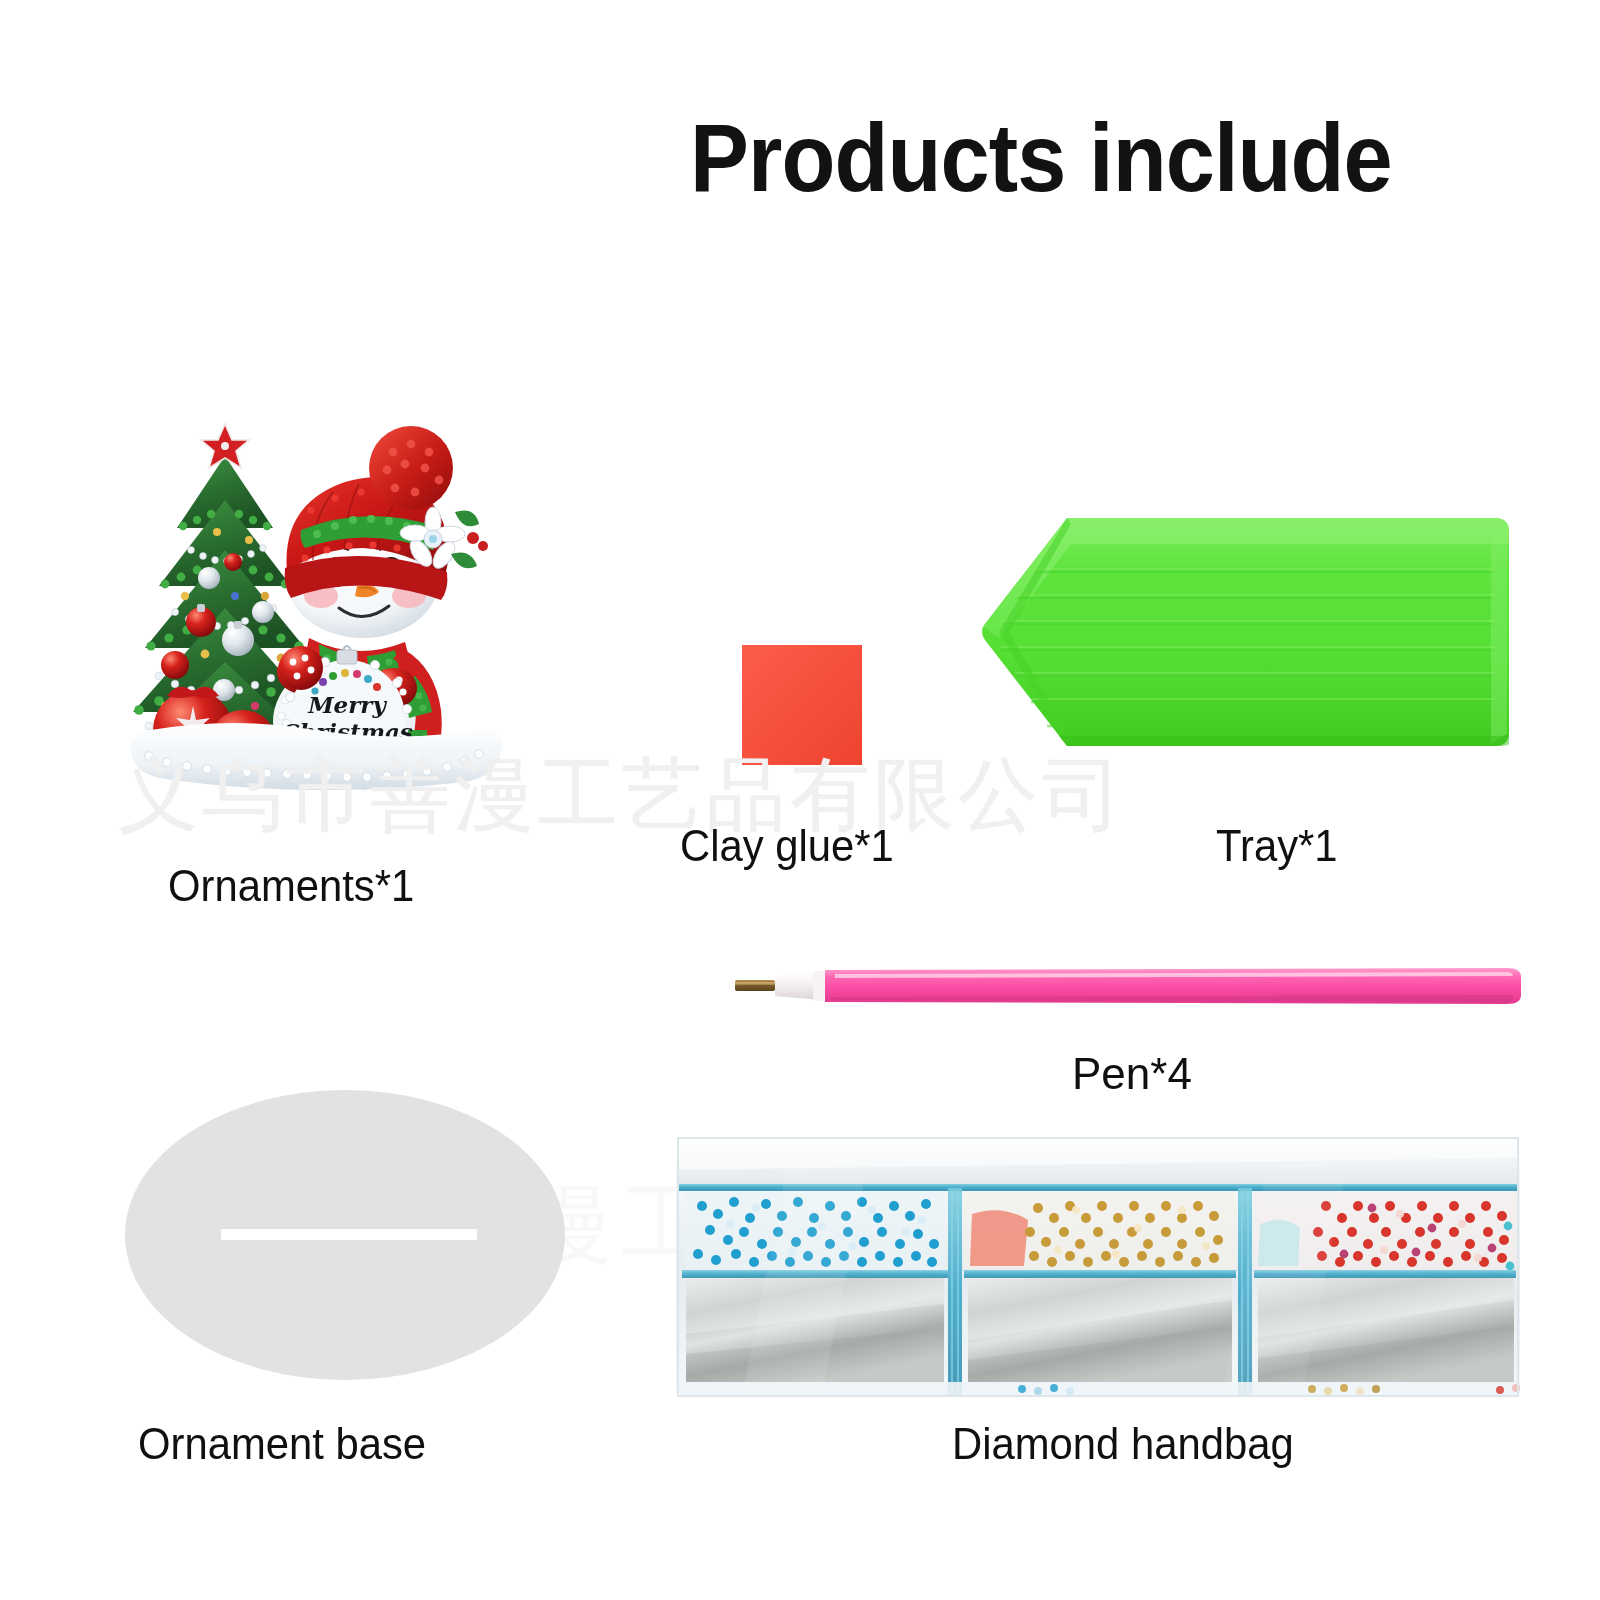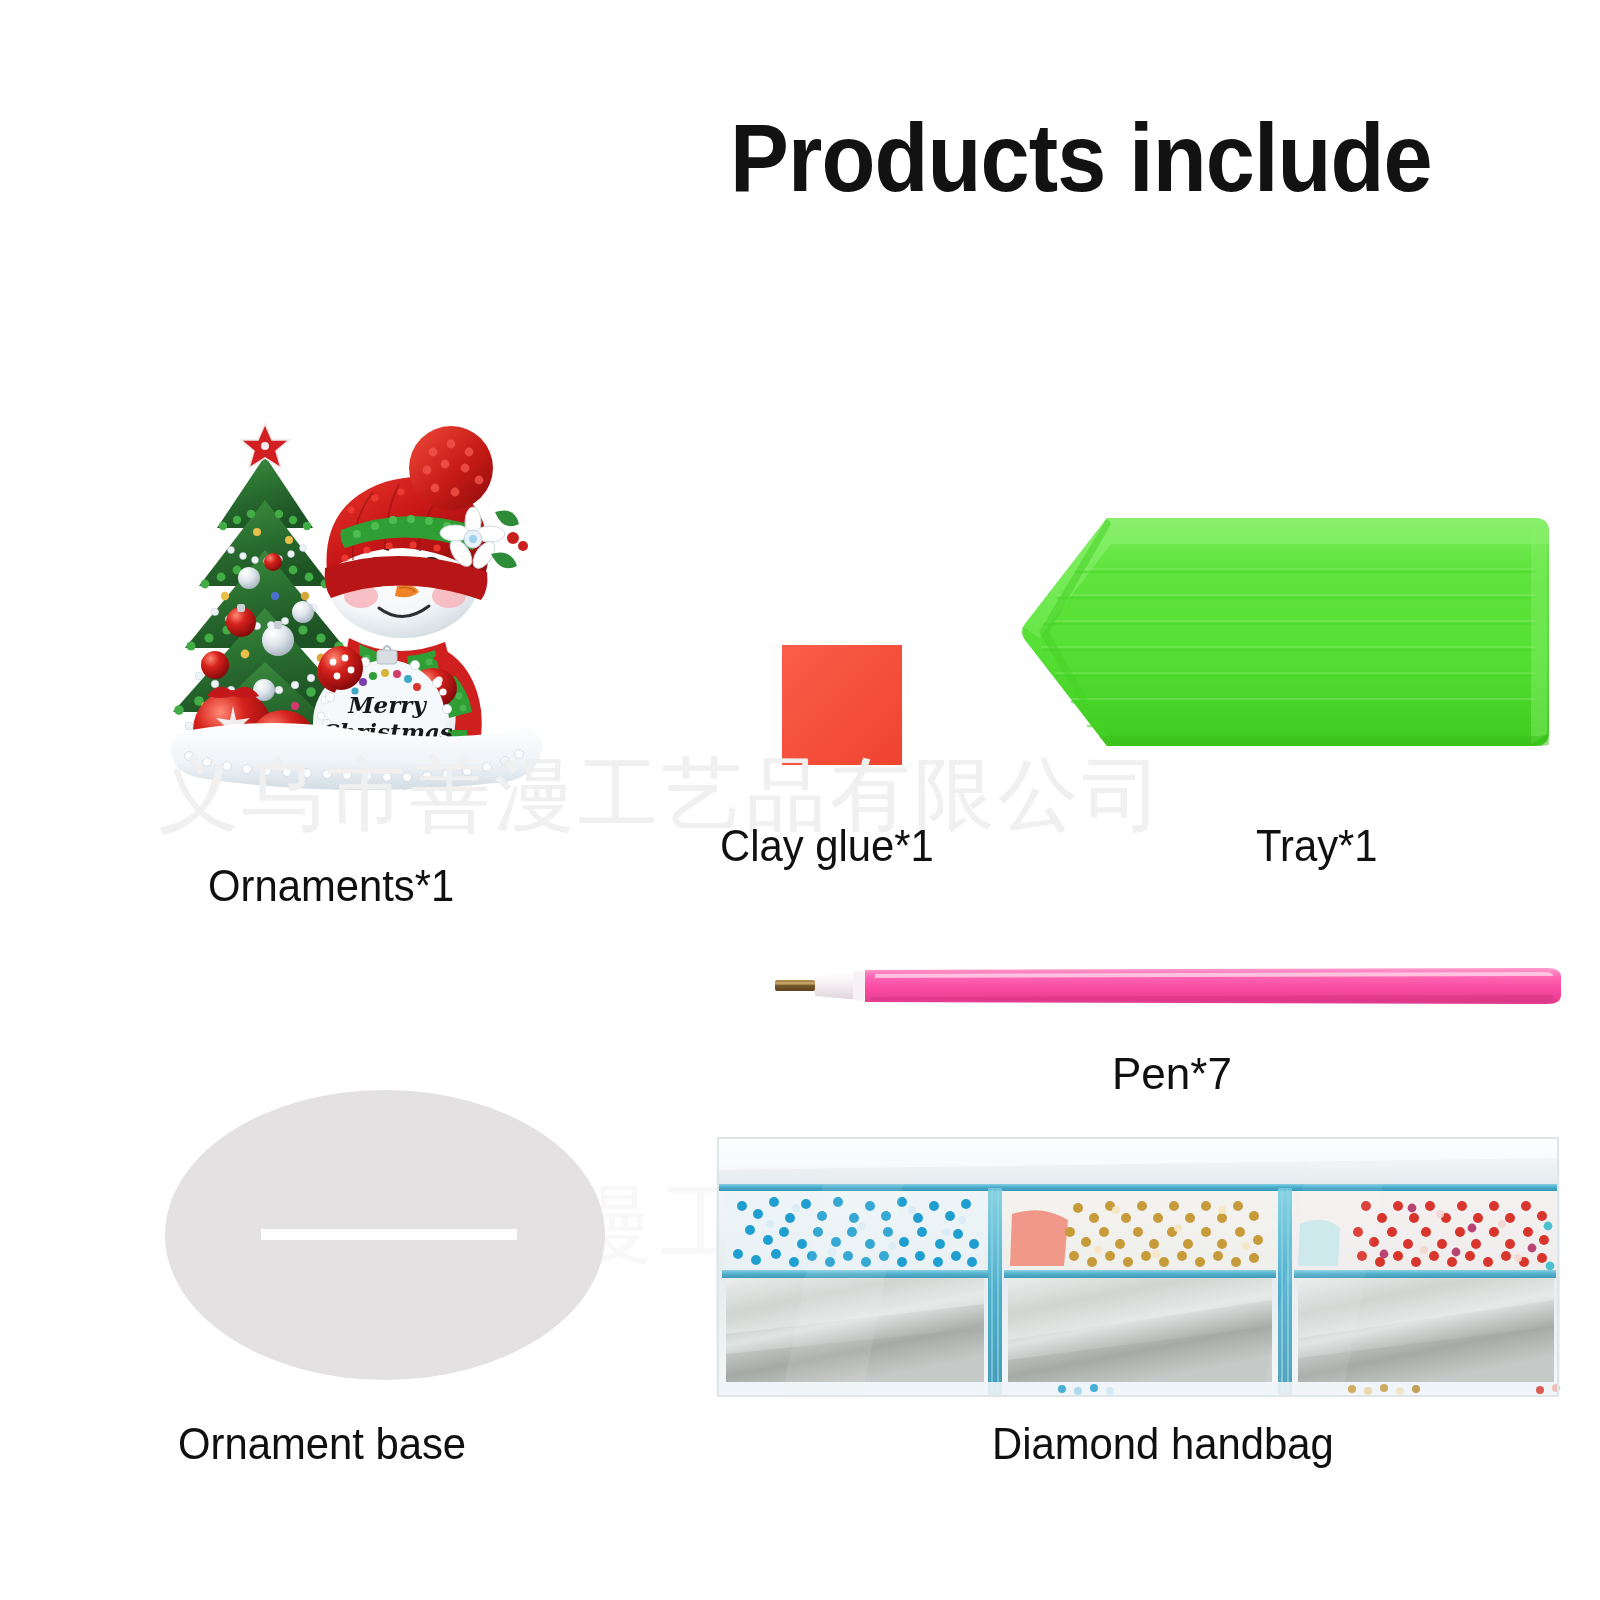--- a/index.html
+++ b/index.html
@@ -3,21 +3,21 @@
 <meta charset="utf-8">
 <style>
   * { margin:0; padding:0; box-sizing:border-box; }
   html, body { width:1600px; height:1600px; }
   body {
     background:#ffffff;
     font-family:"Liberation Sans", sans-serif;
     position:relative;
     overflow:hidden;
   }
-  .stage { position:absolute; inset:0;margin-left:40px; }
+  .stage { position:absolute; inset:0; }
 
   
   .title {
     position:absolute;
     left:690px; top:108px;
     width:870px; height:100px;
     font-family:"Liberation Sans Narrow","Liberation Sans",sans-serif;
     font-weight:bold;
     font-size:96px;
     line-height:100px;
@@ -592,21 +592,21 @@
       <path d="M 40 13 L 86 9 L 86 37 L 40 33 Z" fill="url(#gPenFerrule)"></path>
       <rect x="78" y="8" width="12" height="30" rx="4" fill="#f7f2f5"></rect>
 
       <path d="M 90 7 L 772 5 Q 786 5 786 14 L 786 32 Q 786 41 772 41 L 90 39 Z" fill="url(#gPenBody)"></path>
 
       <path d="M 100 11 L 770 9 Q 778 9 778 13 L 100 15 Z" fill="#ffd0e8" opacity=".85"></path>
 
       <path d="M 96 34 L 778 32 L 778 36 Q 778 39 770 39 L 96 37 Z" fill="#cf2f7e" opacity=".4"></path>
     </svg>
   </div>
-  <div class="cap" style="left:1072px; top:1048px;">Pen*7</div>
+  <div class="cap" style="left:1072px; top:1048px;">Pen*4</div>
 
   <div class="base-wrap">
     <div class="base-ellipse"></div>
     <div class="base-slot"></div>
   </div>
   <div class="cap narrow" style="left:138px; top:1418px;">Ornament base</div>
 
   <div class="bag">
     <svg width="852" height="276" viewBox="0 0 852 276">
       <defs>

